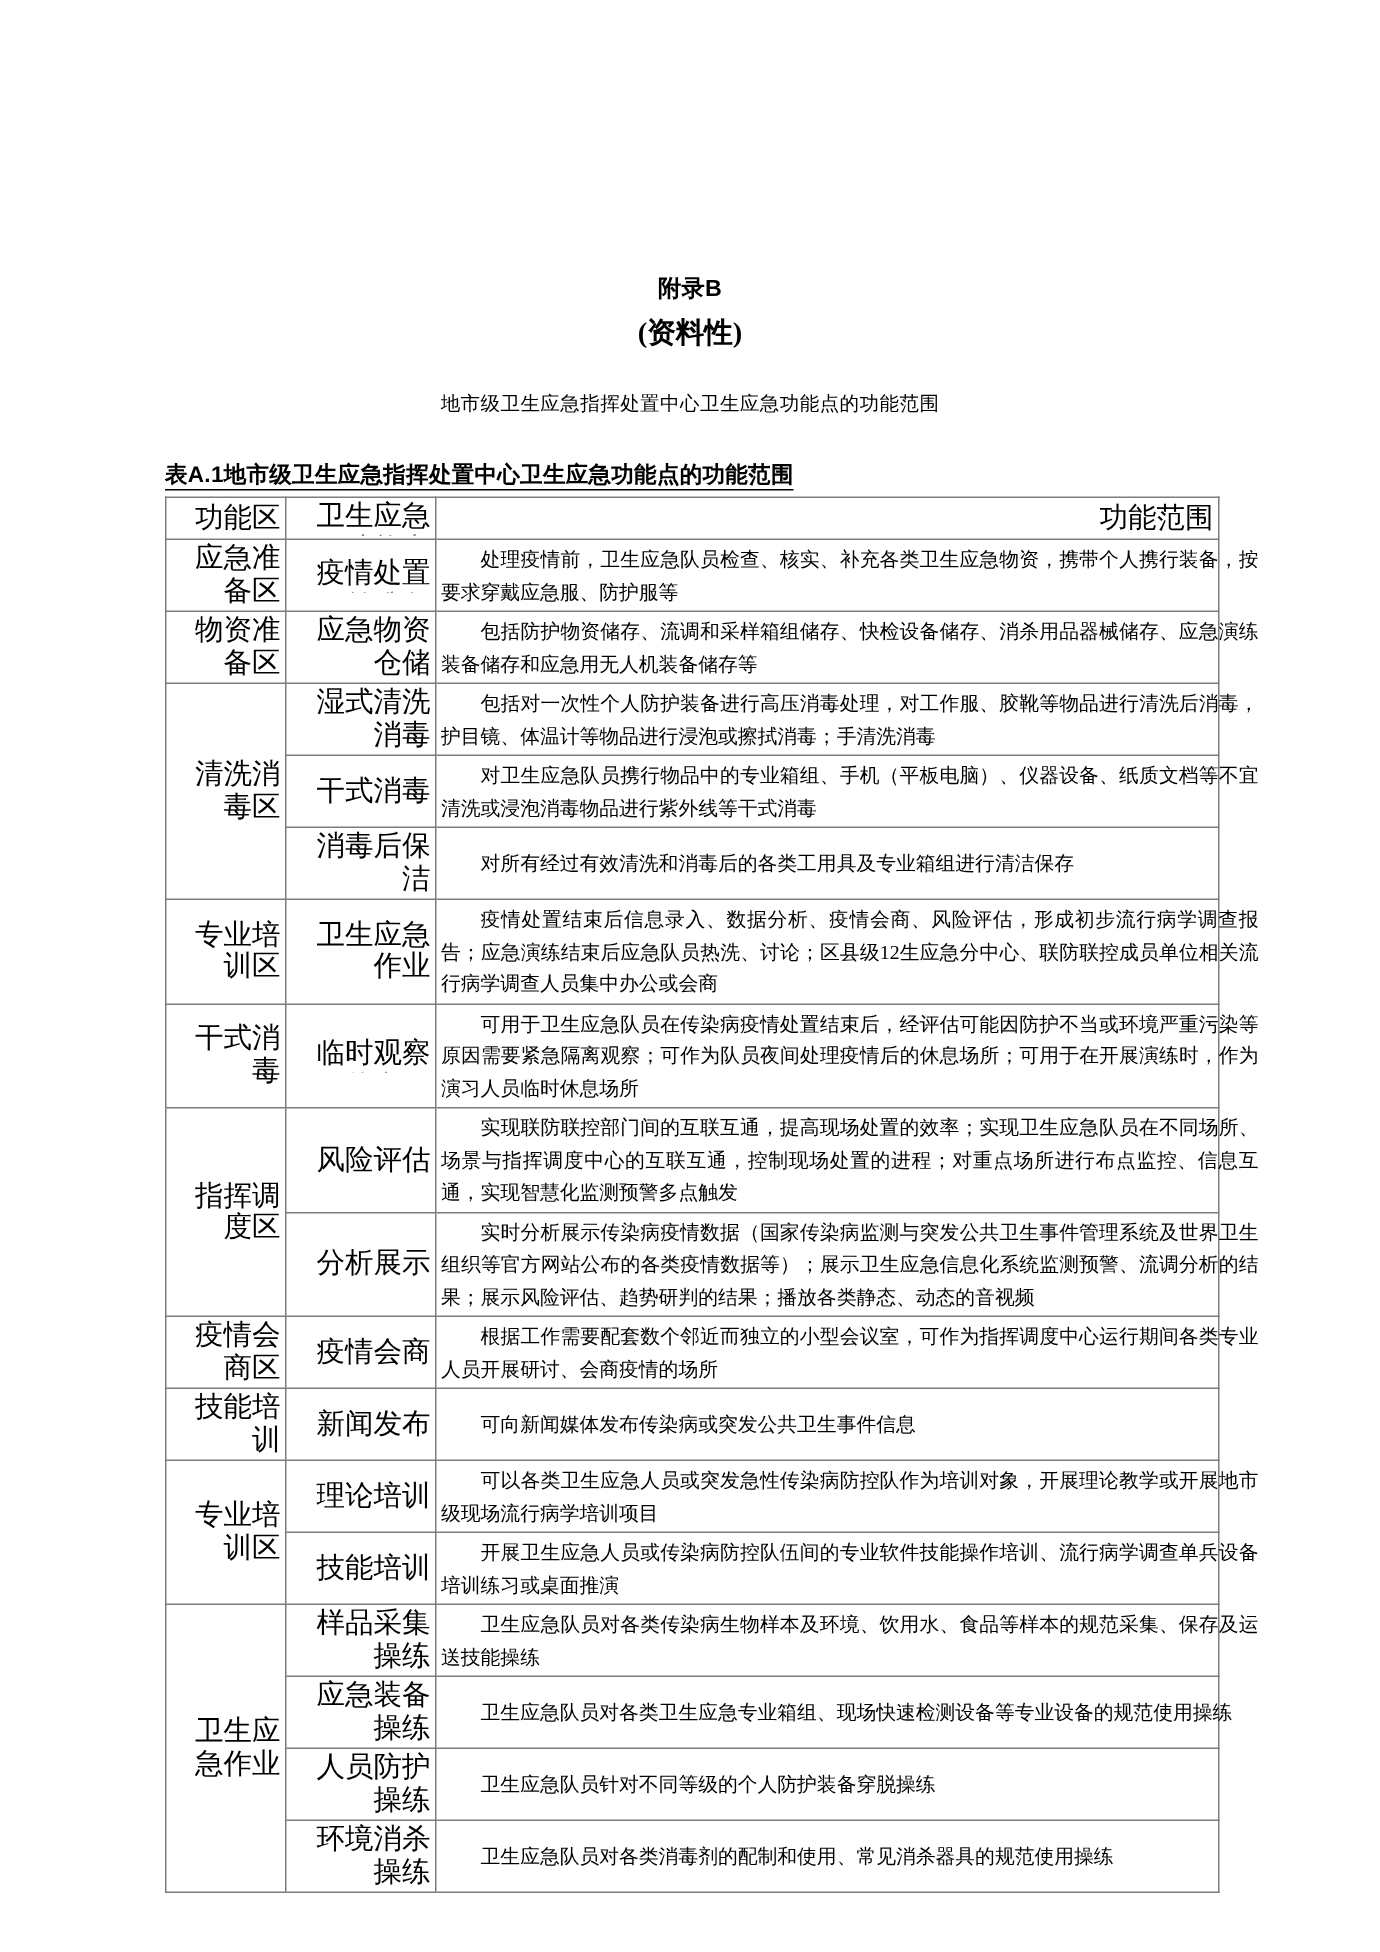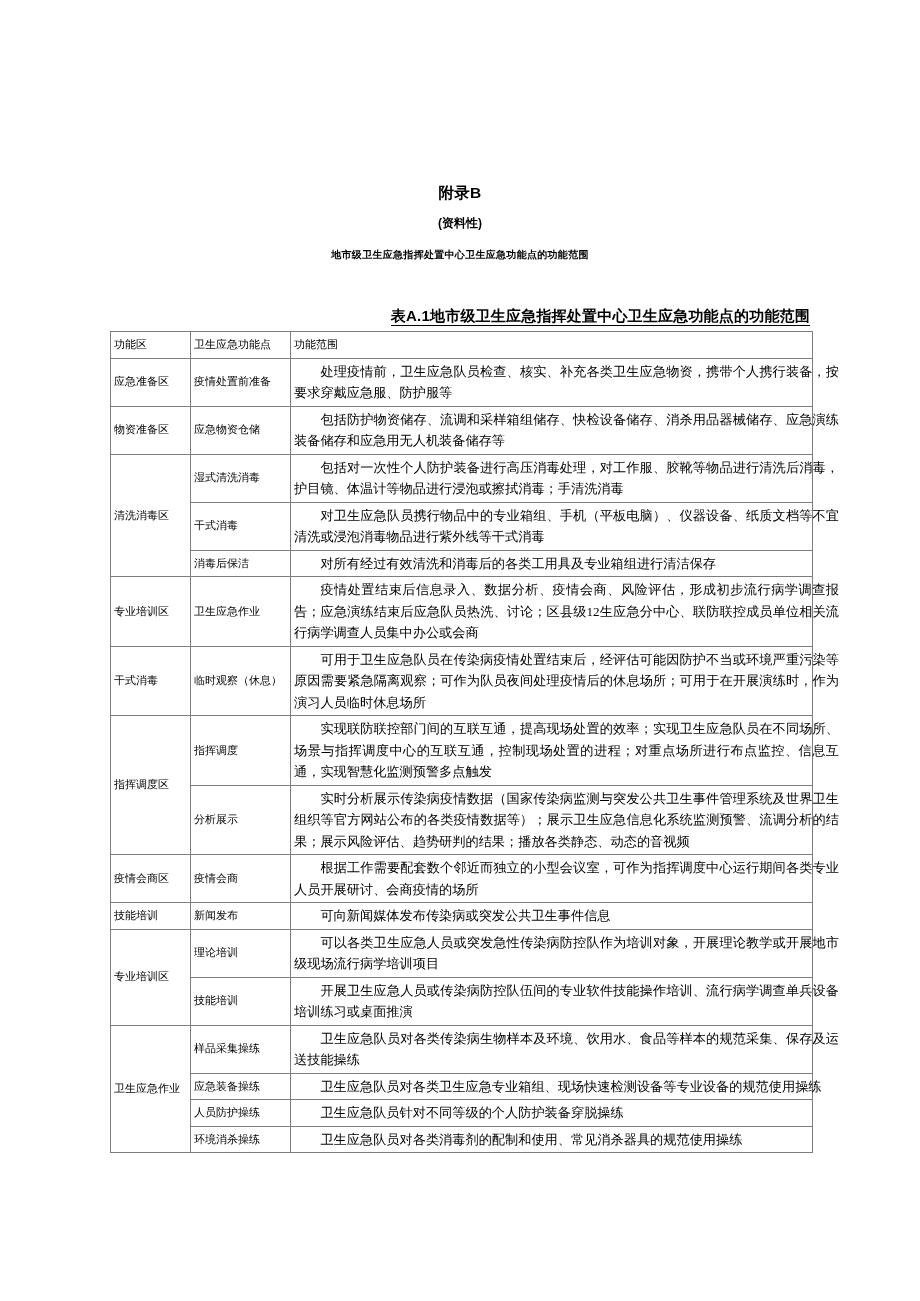--- a/index.html
+++ b/index.html
@@ -33,53 +33,53 @@
     text-align: center;
   }
   .annex-title {
     font-family: "Liberation Sans", "DejaVu Sans", sans-serif;
     font-size: 15.5px;
     font-weight: bold;
     letter-spacing: 0.2px;
     line-height: 26px;
   }
   .annex-kind {
-    font-family: Liberation Sans, sans-serif;
-    font-size: 12px;
+    font-family: Liberation Serif, serif;
+    font-size: 19px;
     font-weight: bold;
     line-height: 28px;
     margin-top: 3px;
   }
   .annex-subject {
     font-family: "Liberation Sans", "DejaVu Sans", sans-serif;
-    font-size: 10px;
-    font-weight: bold;
+    font-size: 13px;
+    font-weight: normal;
     line-height: 28px;
-    margin-top: 4px;
+    margin-top: 18px;
     letter-spacing: 0.3px;
   }
 
   .body-para {
     position: absolute;
     left: 148px;
     top: 266px;
     width: 660px;
     font-family: "Liberation Sans", "DejaVu Sans", sans-serif;
     font-size: 15px;
     font-weight: bold;
     letter-spacing: 0.2px;
   }
 
   
   .table-caption {
     position: absolute;
     left: 110px;
     top: 307px;
     width: 700px;
-    text-align: right;
+    text-align: left;
     font-family: "Liberation Sans", "DejaVu Sans", sans-serif;
     font-size: 15px;
     font-weight: bold;
     letter-spacing: 0.2px;
   }
   .table-caption span {
     border-bottom: 1.4px solid #000;
     padding-bottom: 1px;
   }
 
@@ -103,22 +103,22 @@
     vertical-align: middle;
     overflow: visible;
     white-space: normal;
     word-break: break-all;
   }
   col.c1 { width: 80px; }
   col.c2 { width: 100px; }
   col.c3 { width: 522px; }
 
   td.zone, td.point {
-    text-align: left;
-    font-size: 11px;
+    text-align: right;
+    font-size: 19px;
   }
   td.scope {
     text-align: justify;
     text-justify: inter-ideograph;
     padding-left: 5px;
     padding-right: 2px;
     text-indent: 2em;
   }
   .clip2 {
     display: block;
@@ -208,21 +208,21 @@
             <td class="zone" rowspan="1">干式消毒</td>
             <td class="point">
               <span class="clip2">临时观察（休息）</span>
             </td>
             <td class="scope">
               <span class="txt">可用于卫生应急队员在传染病疫情处置结束后，经评估可能因防护不当或环境严重污染等原因需要紧急隔离观察；可作为队员夜间处理疫情后的休息场所；可用于在开展演练时，作为演习人员临时休息场所</span>
             </td>
           </tr>
           <tr>
             <td class="zone" rowspan="2">指挥调度区</td>
-            <td class="point">指挥调度</td>
+            <td class="point">风险评估</td>
             <td class="scope">
               <span class="txt">实现联防联控部门间的互联互通，提高现场处置的效率；实现卫生应急队员在不同场所、场景与指挥调度中心的互联互通，控制现场处置的进程；对重点场所进行布点监控、信息互通，实现智慧化监测预警多点触发</span>
             </td>
           </tr>
           <tr>
             <td class="point">分析展示</td>
             <td class="scope">
               <span class="txt">实时分析展示传染病疫情数据（国家传染病监测与突发公共卫生事件管理系统及世界卫生组织等官方网站公布的各类疫情数据等）；展示卫生应急信息化系统监测预警、流调分析的结果；展示风险评估、趋势研判的结果；播放各类静态、动态的音视频</span>
             </td>
           </tr>

